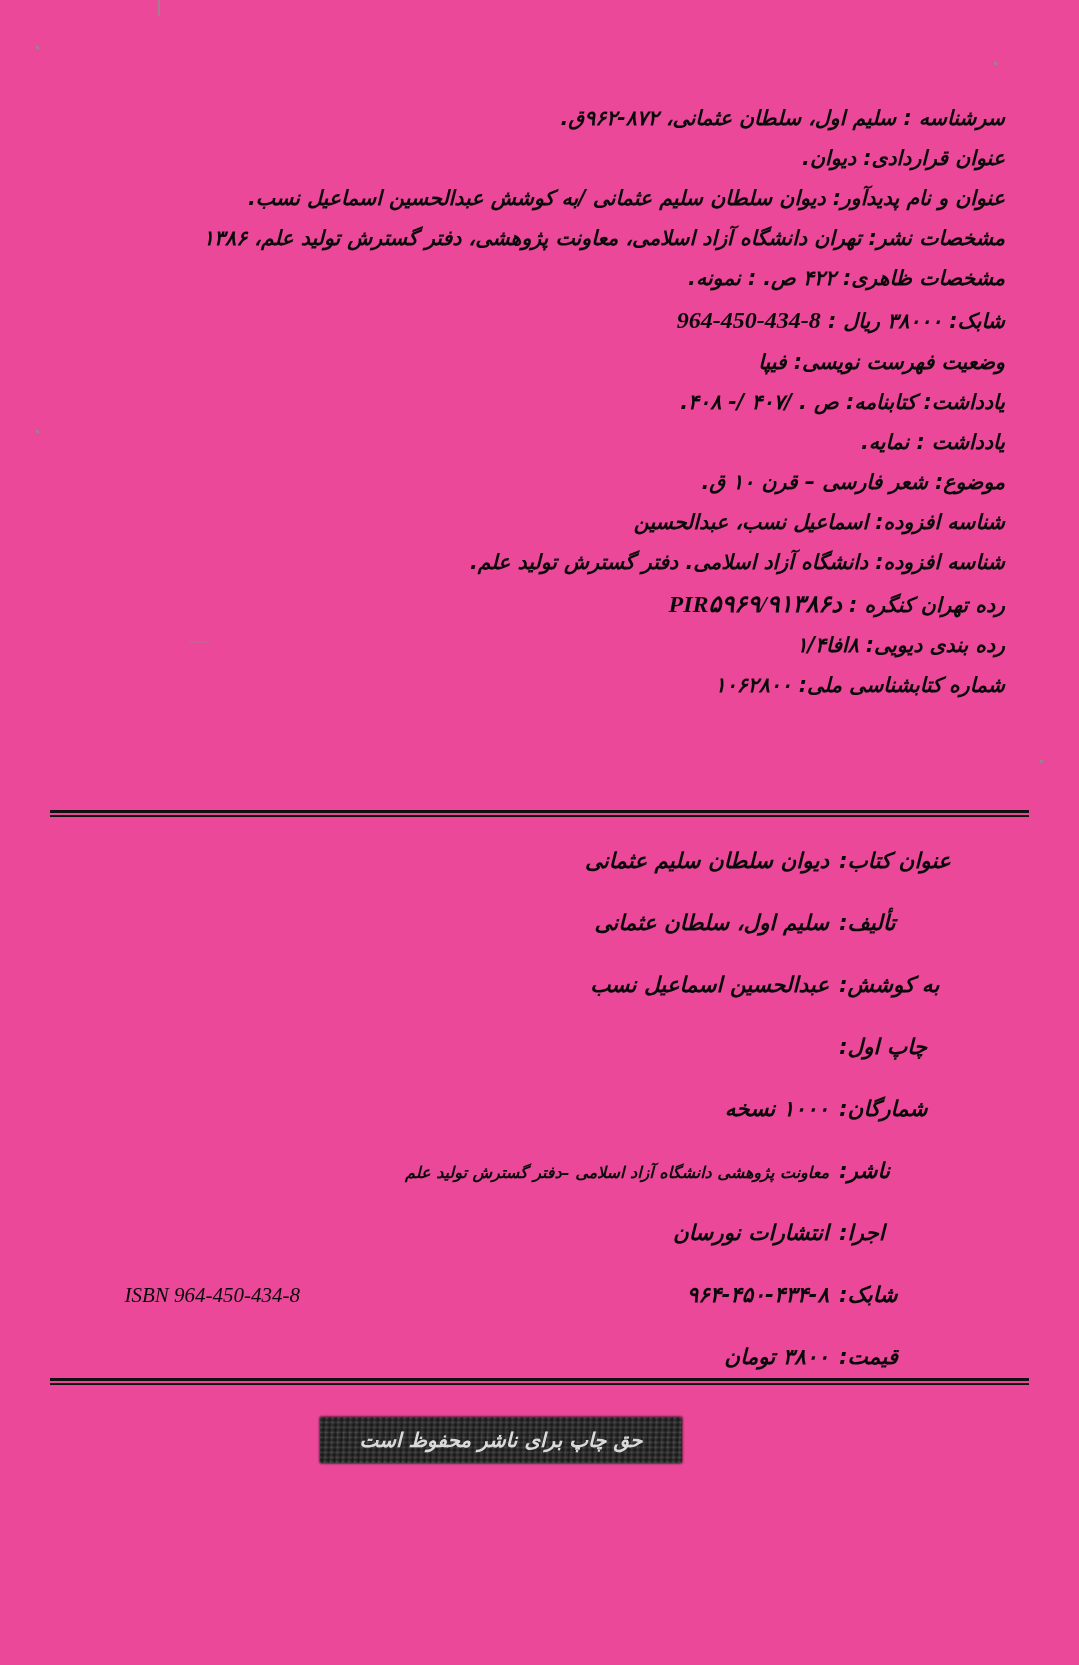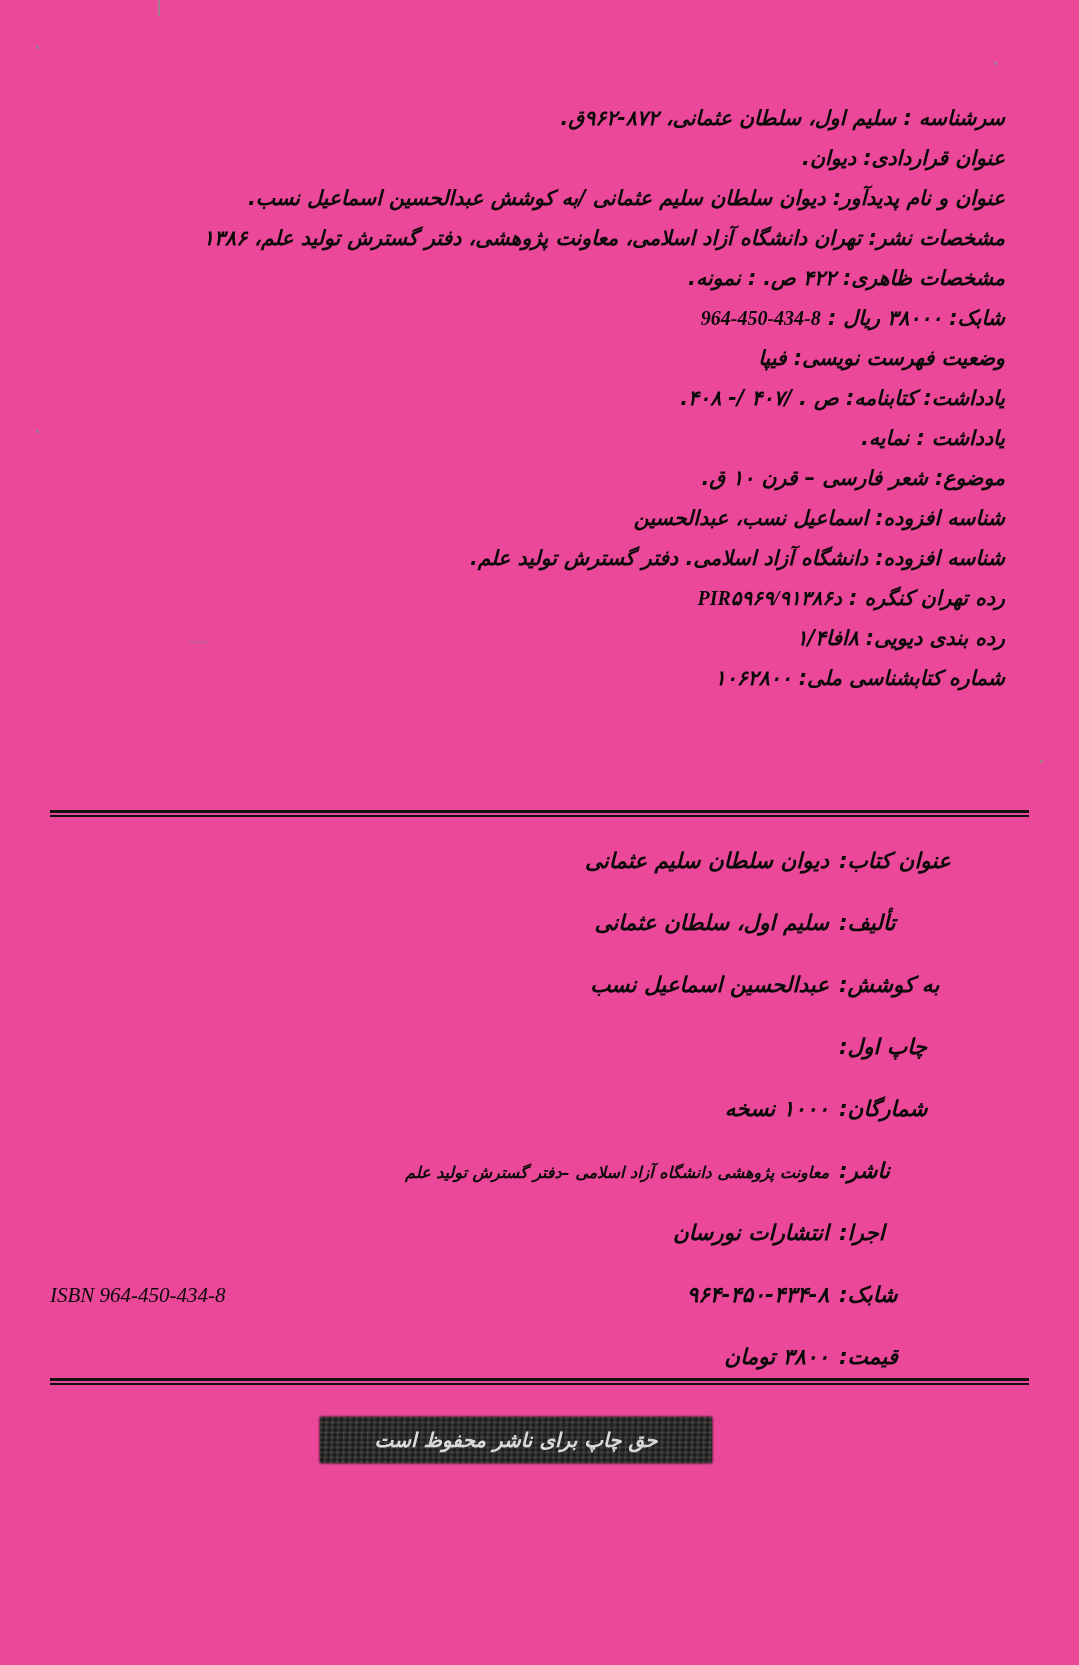--- a/index.html
+++ b/index.html
@@ -47,21 +47,21 @@
     font-size: 20.5px;
     font-weight: 700;
     line-height: 1;
     margin-bottom: 19.5px;
     white-space: nowrap;
     letter-spacing: 0;
   }
   .cip-line .lat {
     font-family: "Liberation Serif", "DejaVu Serif", serif;
     font-weight: 700;
-    font-size: 20px;
+    font-size: 24px;
     direction: ltr;
     unicode-bidi: embed;
   }
 
   
   .rule-double {
     position: absolute;
     left: 50px;
     width: 979px;
     height: 7px;
@@ -108,35 +108,35 @@
     text-align: right;
     font-size: 21.5px;
     font-weight: 700;
     white-space: nowrap;
     padding-right: 10px;
   }
   .col-value.wide { font-size: 16px; }
   .col-extra {
     width: 250px;
     flex: 0 0 250px;
-    text-align: left;
+    text-align: right;
     font-family: "Liberation Serif", "DejaVu Serif", serif;
     font-size: 21px;
     font-weight: 400;
     direction: ltr;
     unicode-bidi: embed;
     white-space: nowrap;
   }
 
   
   #banner {
     position: absolute;
     top: 1417px;
     left: 320px;
-    width: 392px;
+    width: 362px;
     height: 46px;
     background:
       repeating-linear-gradient(
         92deg,
         rgba(255,255,255,.10) 0px,
         rgba(255,255,255,.02) 2px,
         rgba(0,0,0,.28) 4px,
         rgba(255,255,255,.06) 6px
       ),
       repeating-linear-gradient(

